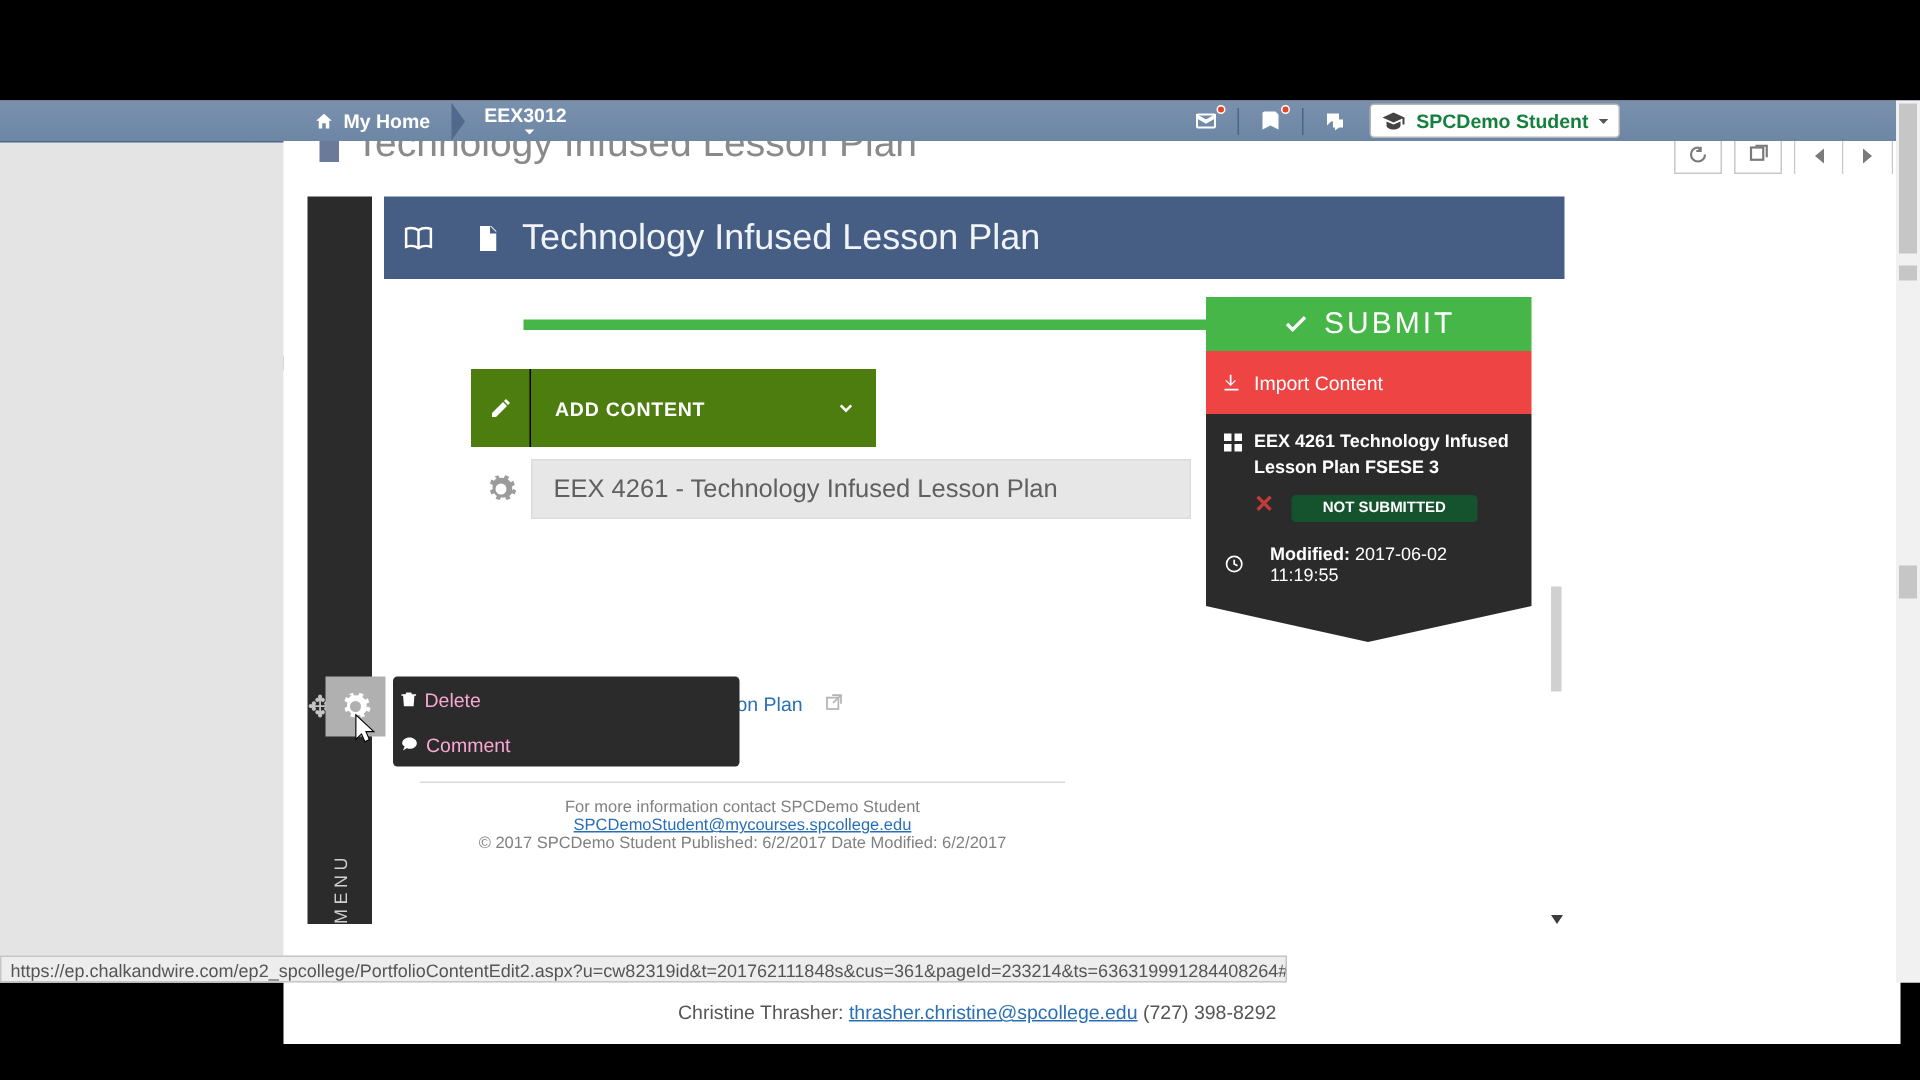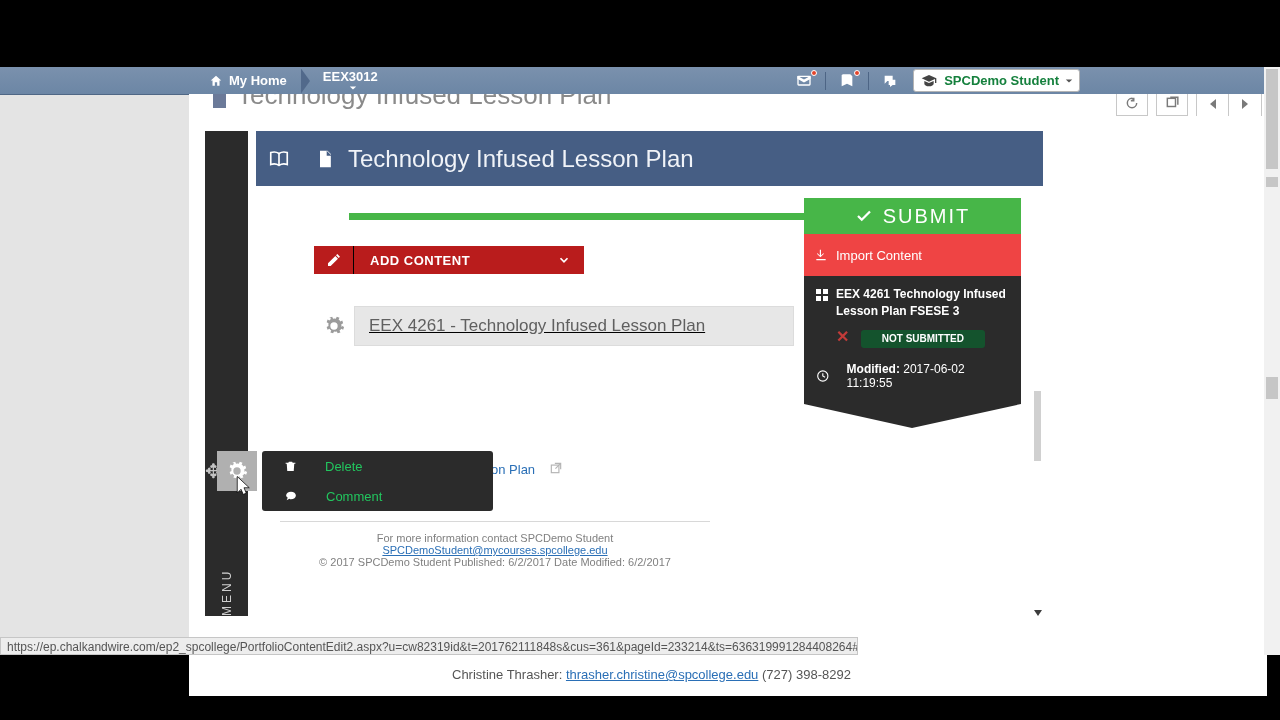--- a/index.html
+++ b/index.html
@@ -66,37 +66,37 @@
 .sp-body{ background:#2b2b2b; color:#fff; padding:10px 12px 14px; font-size:12px; }
 .sp-row1{ display:flex; gap:8px; line-height:1.45; }
 .grid4{ display:grid; grid-template-columns:repeat(2,5px); grid-template-rows:repeat(2,5px); gap:2px; margin-top:3px; }
 .grid4 i{ background:#fff; }
 .not-sub{ display:inline-block; background:#14532d; color:#fff; font-size:10px; font-weight:bold; padding:2px 21px; border-radius:3px; margin-left:4px; }
 .x-red{ color:#c23b39; font-weight:bold; margin-right:4px; font-size:16px; }
 .sp-mod{ display:flex; align-items:center; gap:17px; margin-top:14px; font-size:12px; }
 .sp-tip{ width:0;height:0; border-left:108px solid transparent; border-right:109px solid transparent; border-top:24px solid #2b2b2b; }
 
 
-.add-content{ position:absolute; left:12px; top:60px; width:270px; height:28px; background:#b91c1c; display:flex; }
+.add-content{ position:absolute; left:12px; top:60px; width:270px; height:52px; background:#4d7c0f; display:flex; }
 .add-content .ic{ width:40px; display:flex;align-items:center;justify-content:center; border-right:1px solid #000; }
 .add-content .lab{ flex:1; color:#fff; font-size:13px; font-weight:bold; letter-spacing:.5px; display:flex;align-items:center; padding-left:16px; }
 .add-content .car{ width:40px; display:flex;align-items:center;justify-content:center; }
 
 
-.section-row{ position:absolute; left:12px; top:120px; width:480px; height:40px; display:flex;text-decoration:underline; }
+.section-row{ position:absolute; left:12px; top:120px; width:480px; height:40px; display:flex; }
 .section-row .gear{ width:40px; height:40px; background:#fff; display:flex;align-items:center;justify-content:center; }
 .section-row .box{ flex:1; background:#e7e7e7; border:1px solid #dcdcdc; display:flex;align-items:center; padding-left:14px; font-size:17px; color:#606060; }
 
 
 .item-block{ position:absolute; left:0; top:320px; width:500px; }
 .drag-handle{ position:absolute; left:0; top:8px; color:#c4c4c4; font-size:20px; }
 .item-gear{ position:absolute; left:12px; top:0; width:40px; height:40px; background:#b0b0b0; display:flex;align-items:center;justify-content:center; }
 .cursor{ position:absolute; left:30px; top:24px; z-index:30; }
 .popup{ position:absolute; left:57px; top:0; width:231px; background:#2b2b2b; z-index:20; border-radius:3px; overflow:hidden; }
-.popup .opt{ height:30px; display:flex; align-items:center; gap:28px; padding-left:22px; color:#22c55e; font-size:13px; }
+.popup .opt{ height:30px; display:flex; align-items:center; gap:4px; padding-left:4px; color:#f9a8d4; font-size:13px; }
 .hidden-link{ position:absolute; left:286px; top:11px; color:#2a6fb6; font-size:13px; }
 .ext{ position:absolute; left:344px; top:10px; color:#b4b4b4; }
 
 
 .ft{ position:absolute; left:50px; top:390px; width:480px; text-align:center; color:#808080; font-size:11px; }
 .ft a{ color:#2a6fb6; text-decoration:underline; }
 .ft .rule{ width:430px; height:1px; background:#d8d8d8; margin:0 auto 10px; }
 
 
 .credit{ position:absolute; left:263px; top:551px; font-size:13px; color:#555; }

